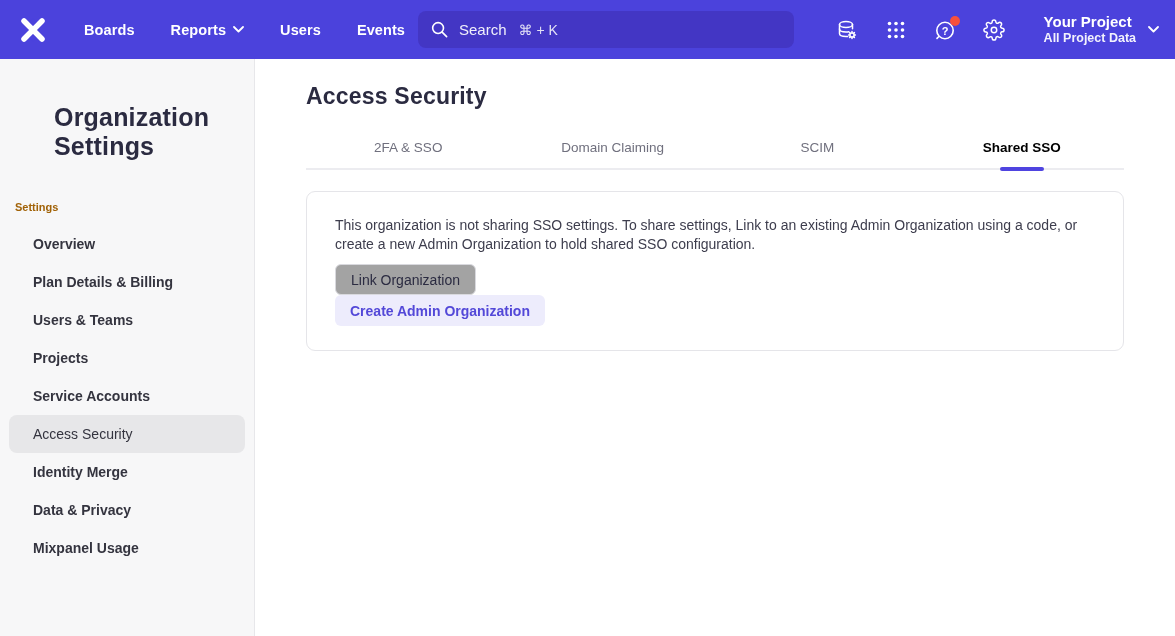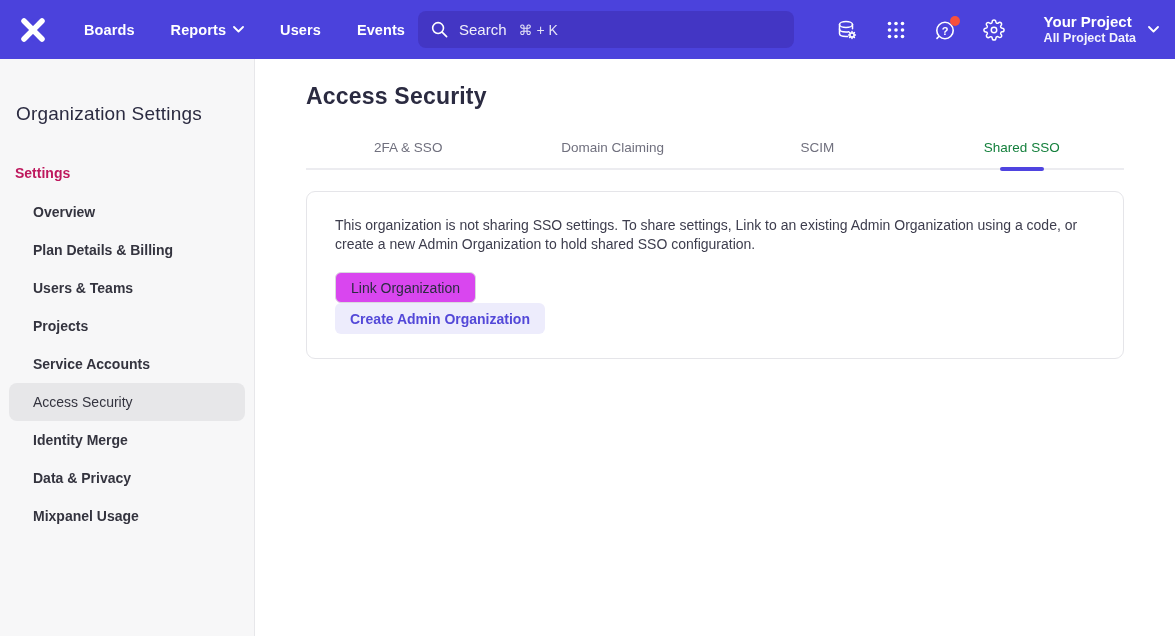--- a/index.html
+++ b/index.html
@@ -48,59 +48,59 @@
   .project-switch { display: flex; align-items: center; gap: 12px; margin-left: 12px; cursor: pointer; }
   .project-name { color: #ffffff; font-size: 15px; font-weight: 700; line-height: 18px; }
   .project-scope { color: rgba(255,255,255,0.93); font-size: 12.5px; font-weight: 700; line-height: 15px; }
 
   
   .sidebar {
     position: absolute; top: 59px; left: 0; bottom: 0; width: 255px;
     background: #f7f7f8; border-right: 1px solid #e7e7ea;
     padding-top: 44px;
   }
-  .sidebar h2 { font-size: 19px; font-weight: 400; color: #2b2b41; margin-left: 16px; letter-spacing: .2px; }
-  .side-section { margin: 40px 0 12px 15px; font-size: 14px; font-weight: 600; color: #be185d; }
+  .sidebar h2 { font-size: 25px; font-weight: 700; color: #2b2b41; margin-left: 54px; letter-spacing: .2px; }
+  .side-section { margin: 40px 0 12px 15px; font-size: 11px; font-weight: 600; color: #a16207; }
   .side-list { list-style: none; }
   .side-list li {
     height: 38px; display: flex; align-items: center;
     margin: 0 9px; padding-left: 24px; border-radius: 8px;
     font-size: 14px; color: #34343f; cursor: pointer; font-weight: bold;
   }
   .side-list li.active { background: #e7e7e9; font-weight: 400; }
 
   
   .main { position: absolute; top: 59px; left: 256px; right: 0; bottom: 0; background: #fff; }
   .content { width: 818px; margin-left: 50px; }
   .page-title { font-size: 23px; font-weight: 700; color: #2b2b41; margin-top: 24px; letter-spacing: .2px; }
 
   .tabs {
     display: flex; margin-top: 16px; border-bottom: 2px solid #ececf0; height: 44px;
   }
   .tab {
     flex: 1; display: flex; align-items: center; justify-content: center;
     font-size: 13.5px; color: #70707e; cursor: pointer; position: relative;
   }
-  .tab.active { color: #15803d; font-weight: 400; }
+  .tab.active { color: #000000; font-weight: 700; }
   .tab-indicator {
     position: absolute; bottom: -3px; left: 50%; transform: translateX(-50%);
     width: 44px; height: 4px; border-radius: 2px; background: #4f44e0;
   }
 
   .card {
     margin-top: 21px; border: 1px solid #e5e5e9; border-radius: 9px;
     background: #ffffff; padding: 24px 28px;
   }
   .card p { font-size: 14px; line-height: 19px; color: #3d3d4d; max-width: 760px; }
   .btn {
     display: block; height: 31px; padding: 0 15px; border-radius: 6px;
     font-family: "Liberation Sans", sans-serif; font-size: 14px; cursor: pointer;
   }
   .btn-secondary {
-    margin-top: 18px; background: #d946ef; border: 1px solid #d9d9de; color: #2b2b41;
+    margin-top: 10px; background: #a3a3a3; border: 1px solid #d9d9de; color: #2b2b41;
   }
   .btn-purple {
     background: #edecfc; border: none; color: #5348d8; font-weight: 600;
   }
 
   svg { display: block; }
 </style>
 </head>
 <body>
 

